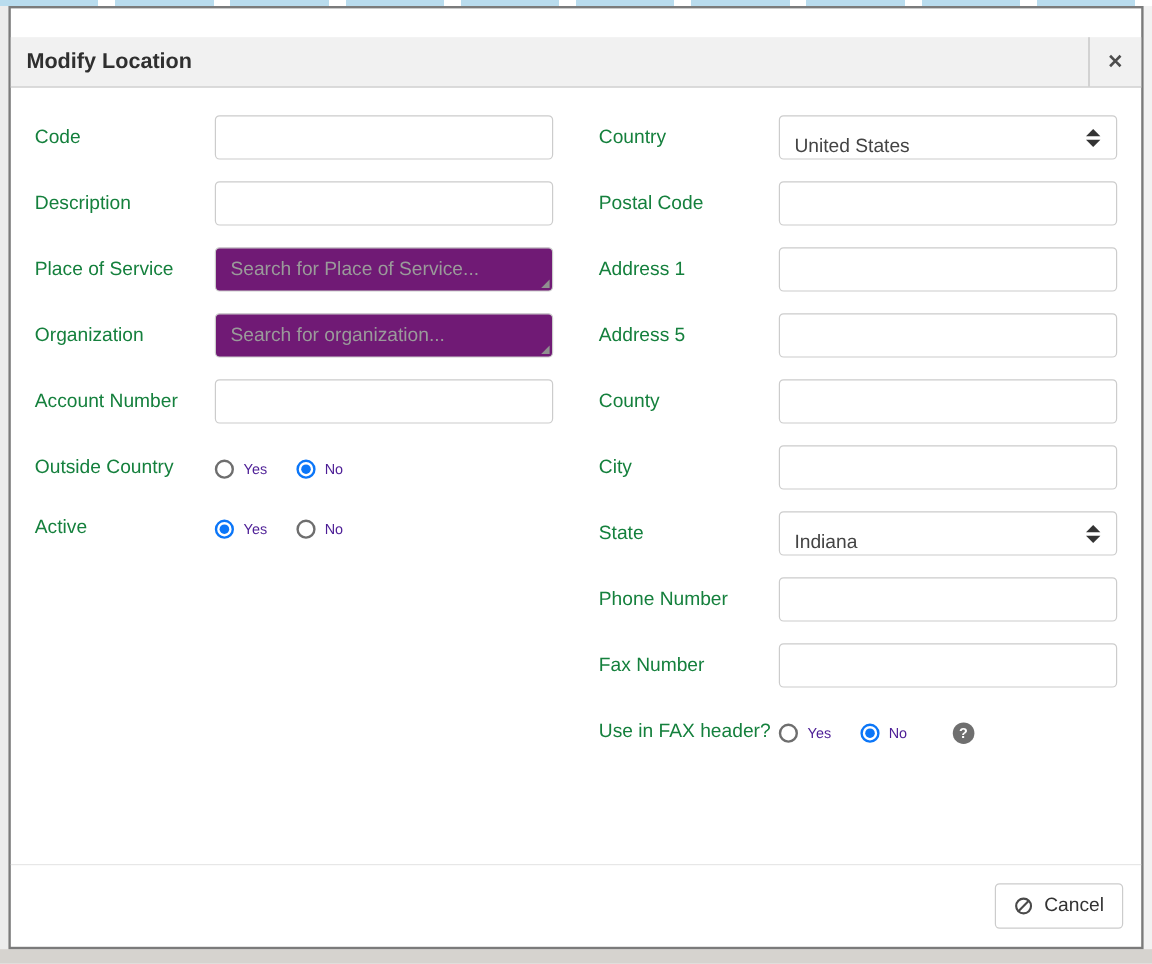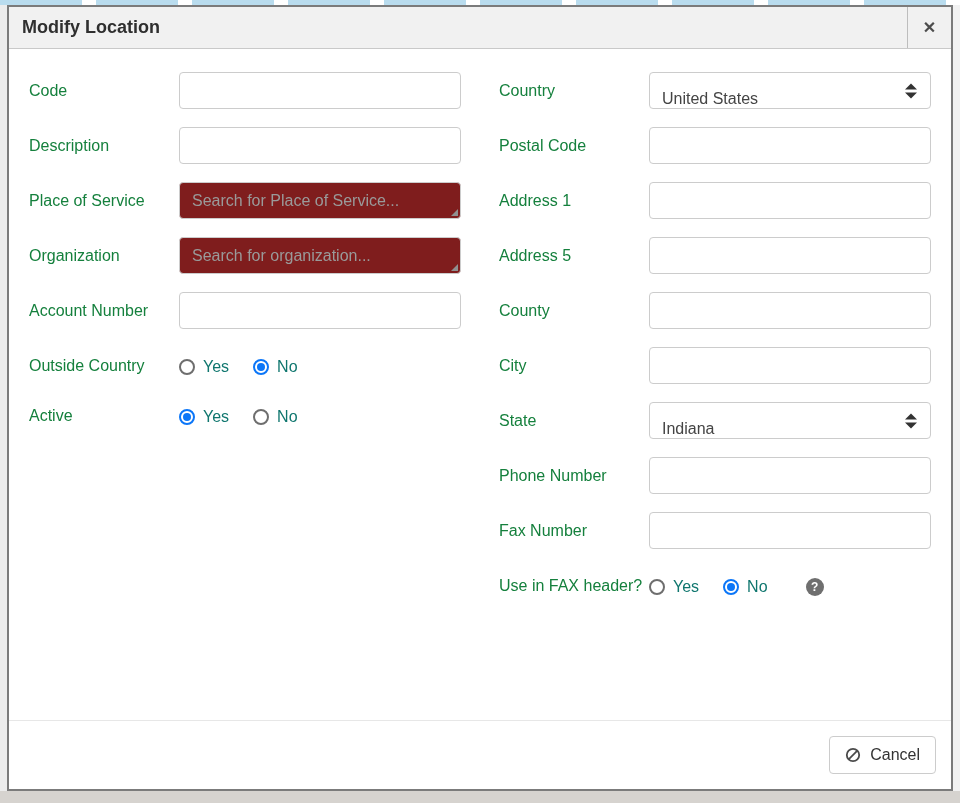--- a/index.html
+++ b/index.html
@@ -12,61 +12,61 @@
     background:repeating-linear-gradient(90deg,#b9dcee 0 82px,#ffffff 82px 96px); }
   .bg-left  { position:absolute; left:0; top:5px; width:7px;  height:786px; background:#ececec; }
   .bg-right { position:absolute; right:0; top:5px; width:7px; height:786px; background:#f2f2f2; }
   .bg-bottom{ position:absolute; left:0; bottom:0; width:960px; height:12px; background:#d6d3cf; }
 
   
   .modal { position:absolute; left:7px; top:5px; width:946px; height:786px;
     background:#fff; border:2px solid #7b7b7b; display:flex; flex-direction:column; }
 
   .modal-header { height:42px; flex:0 0 42px; background:#f1f1f1;
-    border-bottom:1px solid #c9c9c9; display:flex; align-items:stretch; }
+    border-bottom:1px solid #c9c9c9; display:flex; align-items:stretch;margin-top:24px; }
   .modal-title { flex:1; display:flex; align-items:center; padding-left:13px;
     font-size:18px; font-weight:bold; color:#2f2f2f; }
   .modal-close { width:44px; border-left:1px solid #bdbdbd; display:flex;
     align-items:center; justify-content:center; cursor:pointer; }
   .modal-close span { font-size:16px; font-weight:bold; color:#4d4d4d; }
 
   .modal-body { flex:1 1 auto; padding:23px 20px 0 20px; display:grid;
     grid-template-columns:1fr 1fr; column-gap:38px; align-content:start; }
   .col { display:flex; flex-direction:column; }
 
   .row { display:flex; align-items:flex-start; margin-bottom:18px; }
   .flabel { width:150px; flex:0 0 150px; font-size:16px; color:#15803d;
     line-height:25px; padding-top:6px; }
   .ctrl { flex:1 1 auto; position:relative; }
 
   .tb { width:100%; height:37px; border:1px solid #ccc; border-radius:4px;
     background:#fff; font-family:"Liberation Sans",sans-serif; font-size:16px;
     color:#333; padding:0 12px; outline:none; }
 
   .combo { width:100%; height:37px; border:1px solid #ccc; border-radius:4px;
-    background:#7f1d1d; display:flex; align-items:center; padding:0 12px;
+    background:#701a75; display:flex; align-items:center; padding:0 12px;
     cursor:pointer; position:relative; }
   .combo .ph { font-size:16px; color:#9a9a9a; white-space:nowrap; overflow:hidden; }
   .grip { position:absolute; right:2px; bottom:2px; width:0; height:0;
     border-bottom:7px solid #909090; border-left:7px solid transparent; }
 
   .sel { width:100%; height:37px; border:1px solid #ccc; border-radius:4px;
     background:#fff; display:flex; align-items:flex-end; padding:0 34px 0 12px;
     cursor:pointer; position:relative; }
   .sel .val { font-size:16px; color:#444; }
   .dcaret { position:absolute; right:13px; top:50%; transform:translateY(-50%);
     display:flex; flex-direction:column; align-items:center; gap:3px; }
   .dcaret i { display:block; width:0; height:0;
     border-left:6px solid transparent; border-right:6px solid transparent; }
   .dcaret i.up   { border-bottom:6px solid #333; }
   .dcaret i.down { border-top:6px solid #333; }
 
   .radios { display:flex; align-items:center; gap:24px; height:25px; margin-top:7px; }
   .ropt { display:inline-flex; align-items:center; gap:8px; cursor:pointer; }
-  .ropt .txt { font-size:16px; color:#0f766e; }
+  .ropt .txt { font-size:12px; color:#4c1d95; }
   .rb { width:16px; height:16px; border-radius:50%; border:2px solid #6e6e6e;
     background:#fff; position:relative; flex:0 0 16px; }
   .rb.checked { border-color:#0b76f8; }
   .rb.checked::after { content:""; position:absolute; left:2px; top:2px;
     width:8px; height:8px; border-radius:50%; background:#0b76f8; }
 
   .help { width:18px; height:18px; border-radius:50%; background:#6f6f6f;
     color:#fff; font-size:12px; font-weight:bold; display:inline-flex;
     align-items:center; justify-content:center; margin-left:14px; cursor:pointer; }
 

